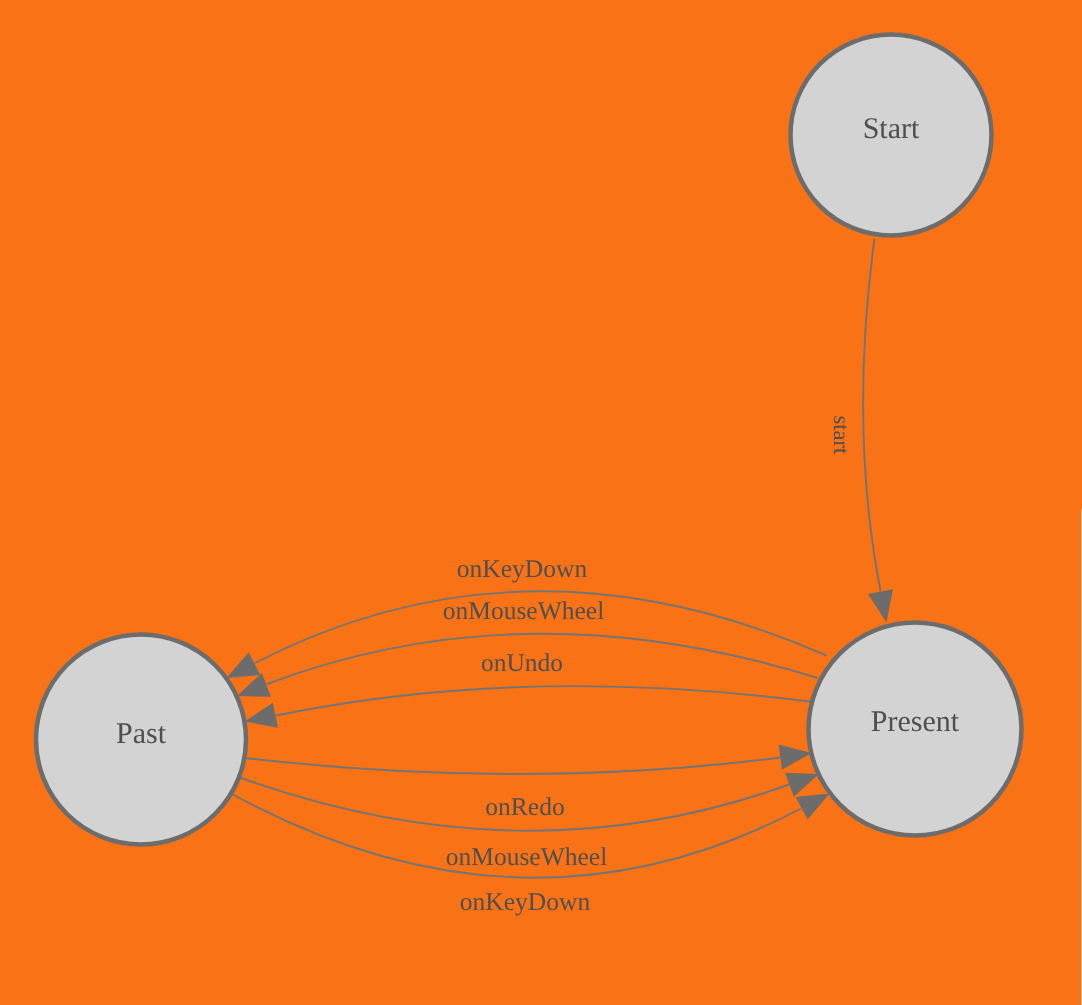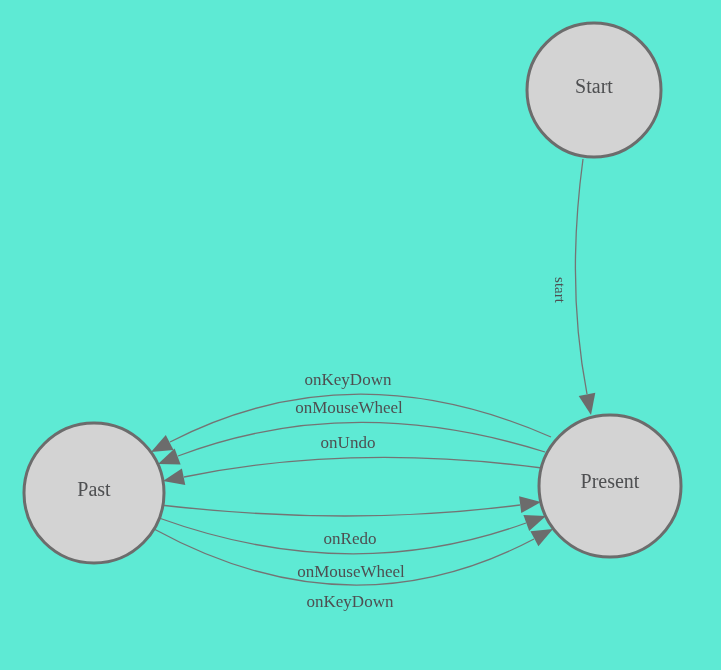--- a/index.html
+++ b/index.html
@@ -4,21 +4,21 @@
 <style>
   html, body {
     margin: 0;
     padding: 0;
     background: #ffffff;
   }
   #stage {
     position: relative;
     width: 721px;
     height: 670px;
-    background: #5eead4;
+    background: #f97316;
     overflow: hidden;
   }
   svg text {
     font-family: "Liberation Serif", "DejaVu Serif", serif;
     fill: var(--text-color, #4e4f51);
   }
   .node {
     fill: var(--node-fill, #d3d3d3);
     stroke: var(--node-stroke, #6c6c6c);
     stroke-width: 3;

